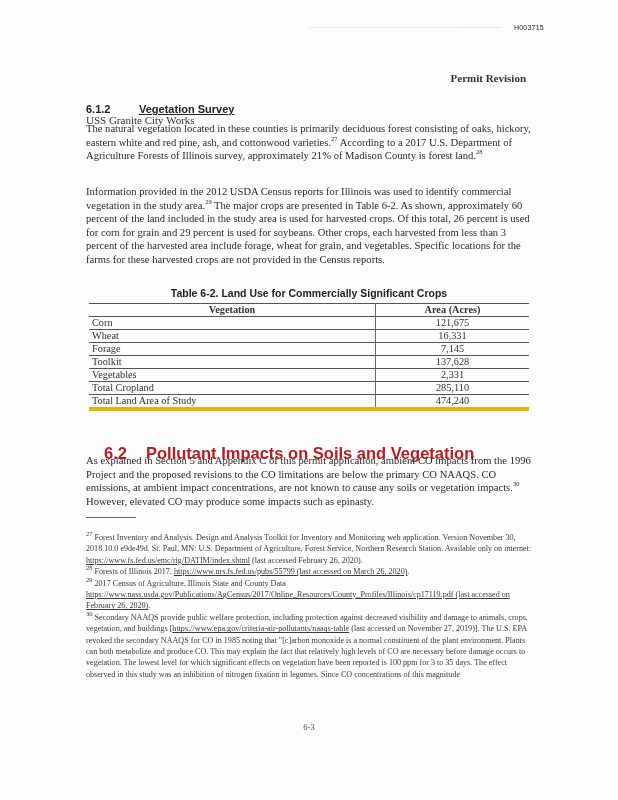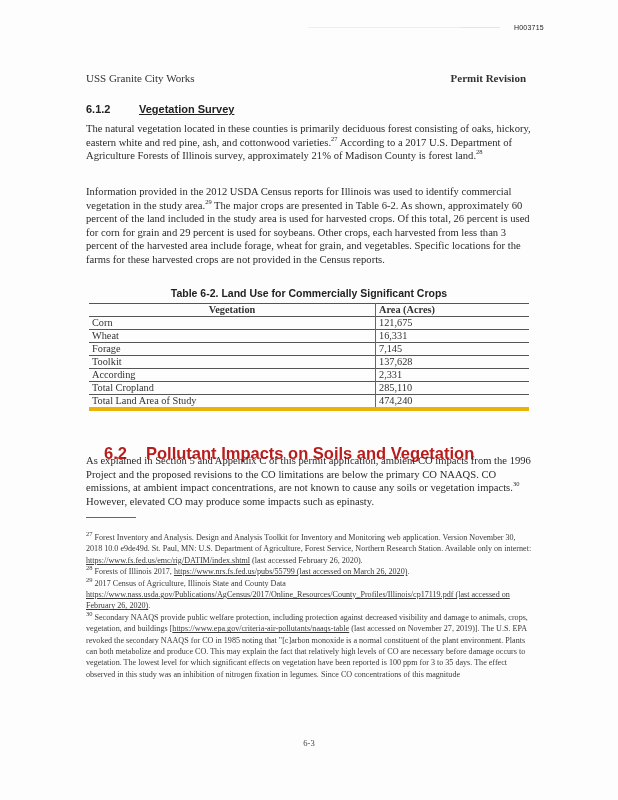--- a/index.html
+++ b/index.html
@@ -2,45 +2,45 @@
 <html><head>
 <meta charset="utf-8">
 <style>
   html, body { margin:0; padding:0; background:#fdfdfd; }
   body { width:618px; height:800px; position:relative; overflow:hidden; color:#1a1a1a; }
   .page { position:absolute; left:0; top:0; width:618px; height:800px; background:#fdfdfd; }
   .bates { position:absolute; left:514px; top:24px; font:7px "Liberation Sans", sans-serif; color:#222; letter-spacing:0.2px; }
   .bates-line { position:absolute; top:27px; left:308px; width:190px; height:1px; background:#e4f2f6; }
   .bates-line2 { position:absolute; top:27px; left:460px; width:40px; height:1px; background:#d5ebf2; }
   .hdr { position:absolute; top:72px; font:11px "Liberation Serif", serif; color:#333; }
-  .hdr.left { left:86px; }
+  .hdr.left { left:86px;margin-top:42px; }
   .hdr.right { right:92px;font-weight:bold; }
   .content { position:absolute; left:86px; width:446px; font:10.6px/13.6px "Liberation Serif", serif; color:#2a2a2a; }
   h3.sub { position:absolute; left:86px; top:103px; margin:0; font:bold 11px "Liberation Sans", sans-serif; color:#222;text-decoration:underline; }
   h3.sub .num { display:inline-block; width:53px; }
   p { margin:0; }
   sup { font-size:6.5px; line-height:0; vertical-align:super; }
   .p1 { top:122px; }
   .p2 { top:185px; }
   .tcap { position:absolute; top:287px; left:86px; width:446px; text-align:center; font:bold 10.5px "Liberation Sans", sans-serif; color:#222; }
   table.crops { position:absolute; top:303px; left:89px; width:440px; border-collapse:collapse; font:10.3px "Liberation Serif", serif; color:#333; }
   table.crops td, table.crops th { border-top:1px solid #555; padding:0 3px; height:12px; line-height:12px; font-weight:normal; }
   table.crops tr:last-child td { border-bottom:4px solid #eab308; }
   table.crops th { font-weight:bold; }
   table.crops .c1 { text-align:left; width:280px; border-right:1px solid #666; }
-  table.crops .c2 { text-align:left; }
+  table.crops .c2 { text-align:center; }
   table.crops th.c1 { text-align:center; }
   h2.sec { position:absolute; left:86px; top:426px; margin:18px; font:bold 16.5px "Liberation Sans", sans-serif; color:#b91c1c; }
   h2.sec .num { display:inline-block; width:42px; }
   .p3 { top:454px; }
   .fn-rule { position:absolute; top:517px; left:86px; width:50px; height:1px; background:#666; }
   .footnotes { position:absolute; left:86px; top:532px; width:446px; font:8.1px/11.4px "Liberation Serif", serif; color:#3a3a3a; }
   .footnotes a { color:#3a3a3a; text-decoration:underline; }
   .footnotes p { margin:0; }
-  .pageno { position:absolute; top:722px; left:0; width:618px; text-align:center; font:8.5px "Liberation Serif", serif; color:#444;margin-top:16px; }
+  .pageno { position:absolute; top:722px; left:0; width:618px; text-align:center; font:8.5px "Liberation Serif", serif; color:#444; }
 </style>
 </head>
 <body>
 
 <div class="page">
 
   <div class="bates-line"></div>
   <div class="bates-line2"></div>
   <div class="bates">H003715</div>
 
@@ -71,21 +71,21 @@
     </tr>
     <tr>
       <td class="c1">Forage</td>
       <td class="c2">7,145</td>
     </tr>
     <tr>
       <td class="c1">Toolkit</td>
       <td class="c2">137,628</td>
     </tr>
     <tr>
-      <td class="c1">According</td>
+      <td class="c1">Vegetables</td>
       <td class="c2">2,331</td>
     </tr>
     <tr>
       <td class="c1">Total Cropland</td>
       <td class="c2">285,110</td>
     </tr>
     <tr>
       <td class="c1">Total Land Area of Study</td>
       <td class="c2">474,240</td>
     </tr>

